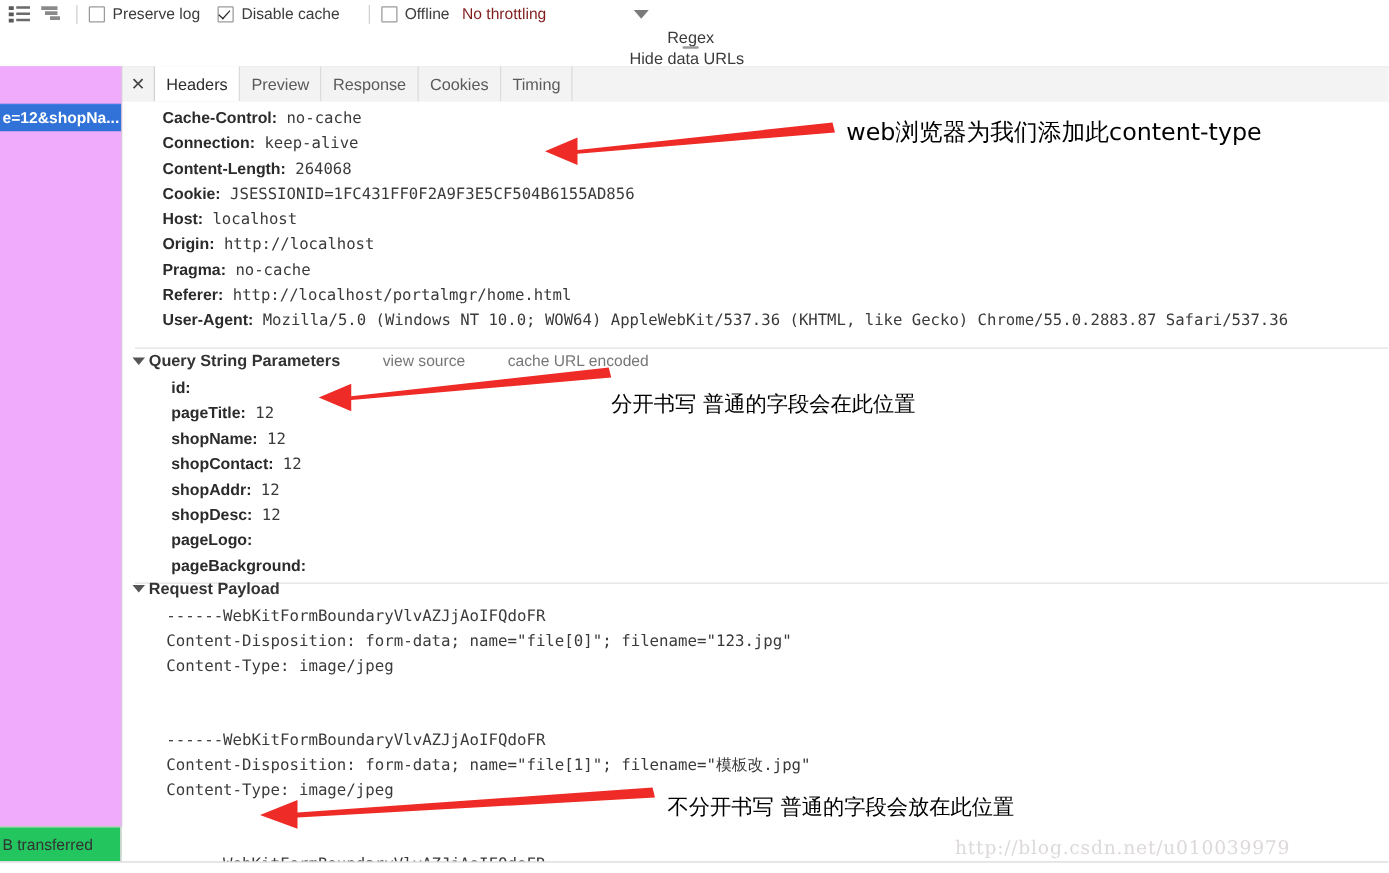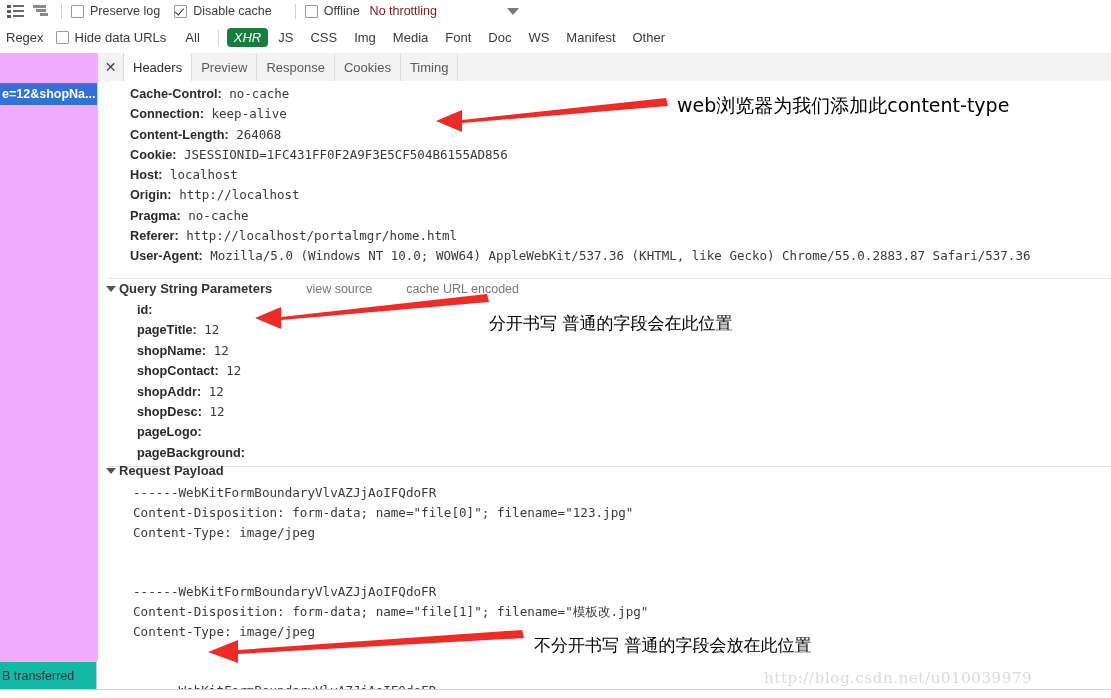--- a/index.html
+++ b/index.html
@@ -41,21 +41,21 @@
   .throttle{color:#7f1d1d;margin-left:10px;white-space:nowrap;cursor:pointer;}
   .caret{
     width:0;height:0;border-left:6px solid transparent;border-right:6px solid transparent;
     border-top:7px solid #7a7a7a;margin-left:70px;cursor:pointer;
   }
 
   
   .filterbar{
     position:absolute;left:0;top:22px;width:1111px;height:31px;
     background:#fff;border-bottom:1px solid #d6d6d6;
-    display:flex;align-items:center;font-size:13px;color:#3b3b3b;
+    display:flex;align-items:center;font-size:13px;color:#3b3b3b;flex-direction:column;
   }
   .fb-regex{margin-left:6px;color:#3b3b3b;margin-right:12px;cursor:default;}
   .fb-hide{margin-right:12px;color:#3b3b3b;cursor:default;white-space:nowrap;}
   .fb-sep{width:1px;height:16px;background:#d5d5d5;margin:0 8px;}
   .ftype{
     padding:2px 7px;border-radius:4px;color:#3b3b3b;margin-right:3px;cursor:pointer;
     white-space:nowrap;
   }
   .ftype.active{background:#15803d;color:#fff;font-style:italic;}
 
@@ -66,21 +66,21 @@
   }
   .req-row{
     position:absolute;left:0;top:30px;width:97px;height:22px;
     background:#3072d8;color:#fff;font-size:12.5px;font-weight:bold;
     display:flex;align-items:center;padding-left:2px;
     box-sizing:border-box;white-space:nowrap;overflow:hidden;cursor:pointer;
   }
   .req-row .top-hl{position:absolute;left:0;top:0;width:97px;height:1px;background:#3e7ee0;}
   .statusbar{
     position:absolute;left:0;top:661px;width:97px;height:28px;
-    background:#14b8a6;border-top:1px solid #cfcfcf;border-right:1px solid #cfcfcf;
+    background:#22c55e;border-top:1px solid #cfcfcf;border-right:1px solid #cfcfcf;
     box-sizing:border-box;font-size:12.5px;color:#333;
     display:flex;align-items:center;padding-left:2px;white-space:nowrap;overflow:hidden;
   }
   .bottom-edge{
     position:absolute;left:0;top:689px;width:1111px;height:9px;background:#fff;
     border-top:1px solid #d2d2d2;
   }
 
   
   .tabbar{

